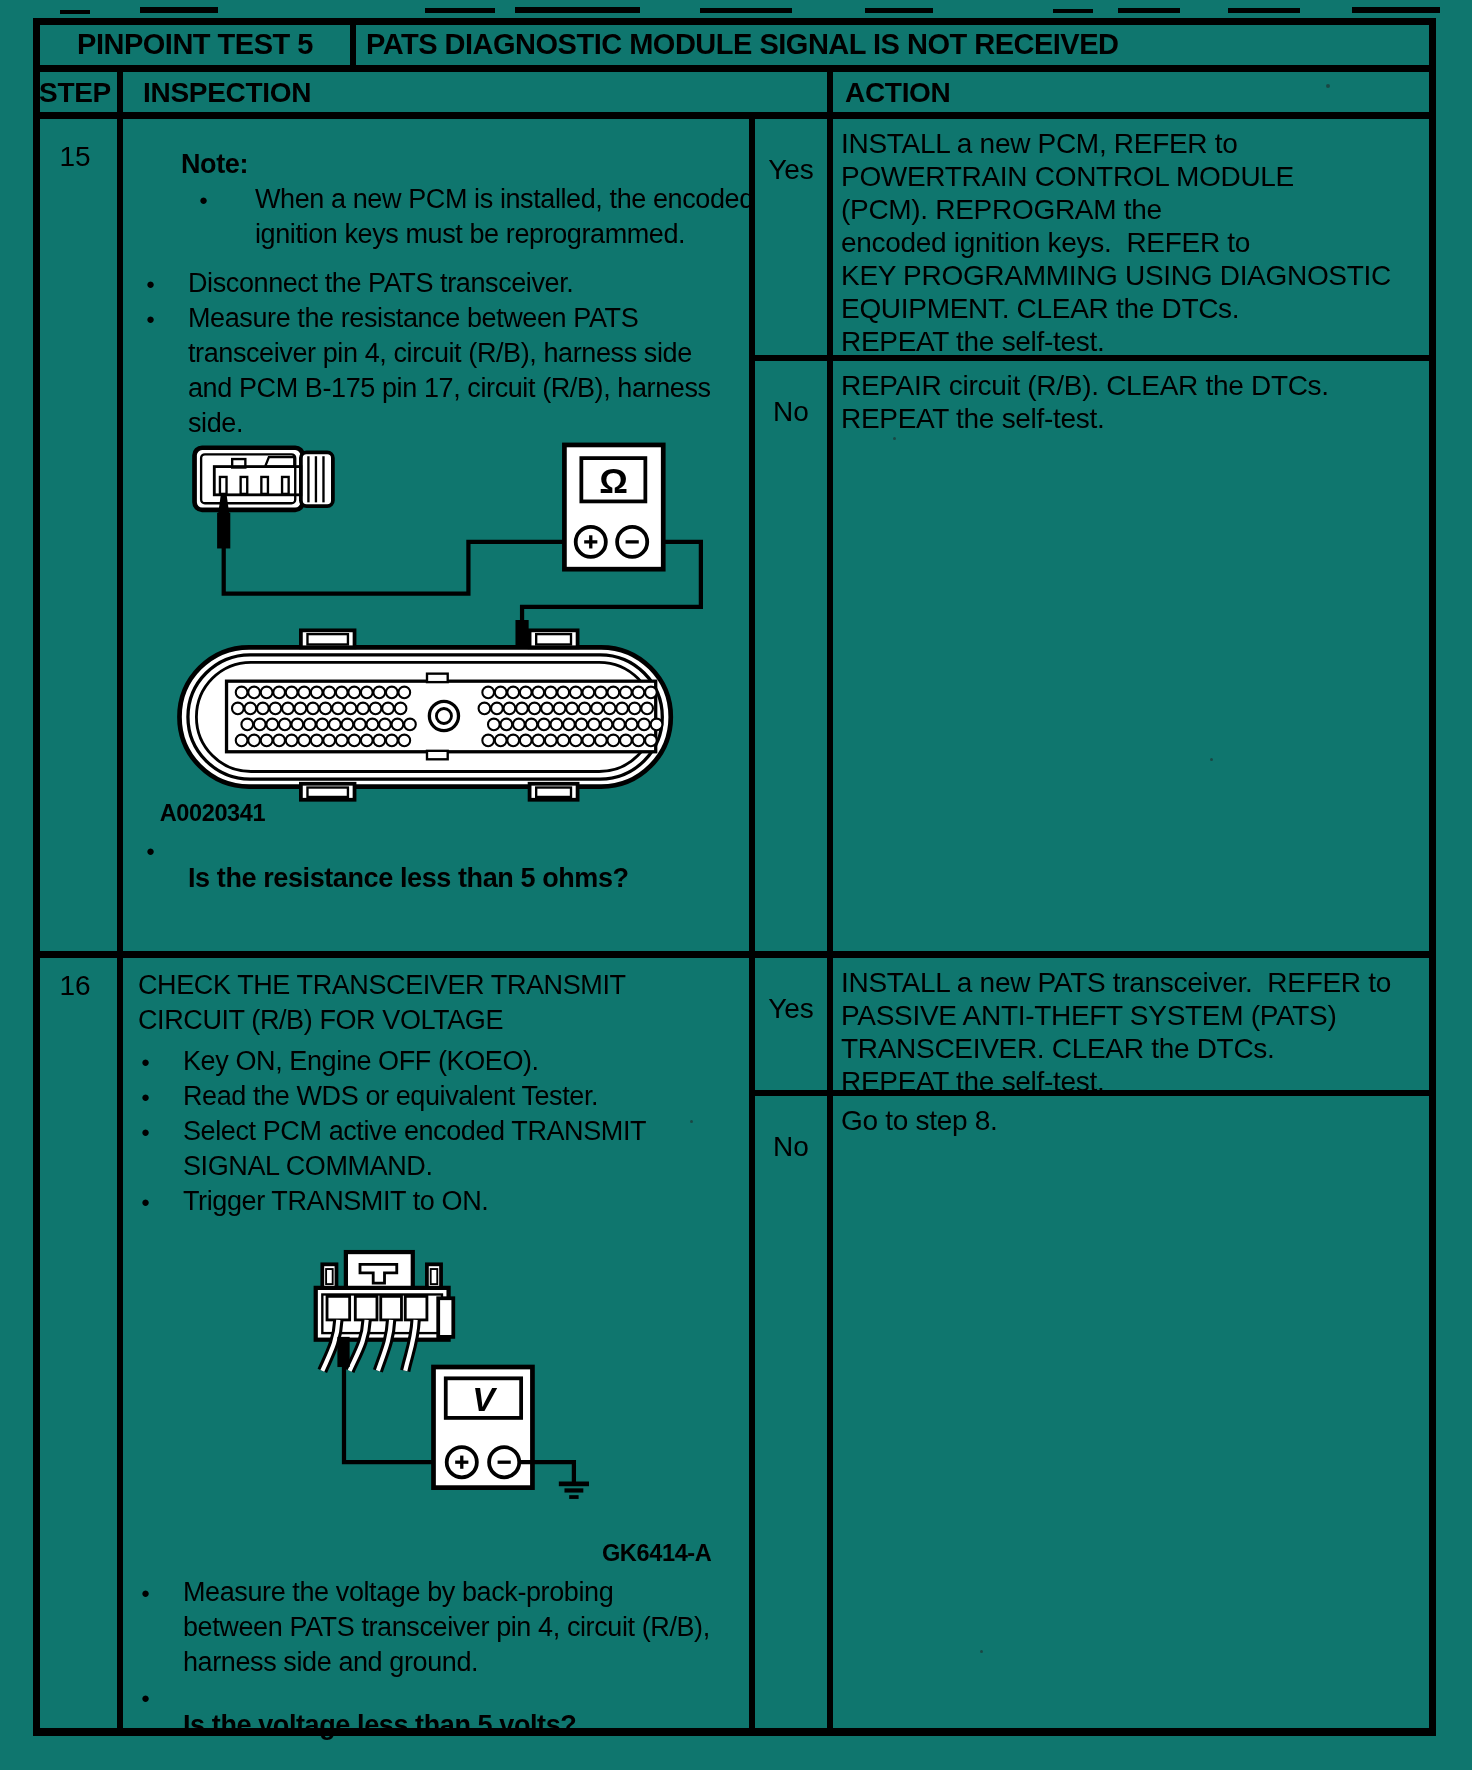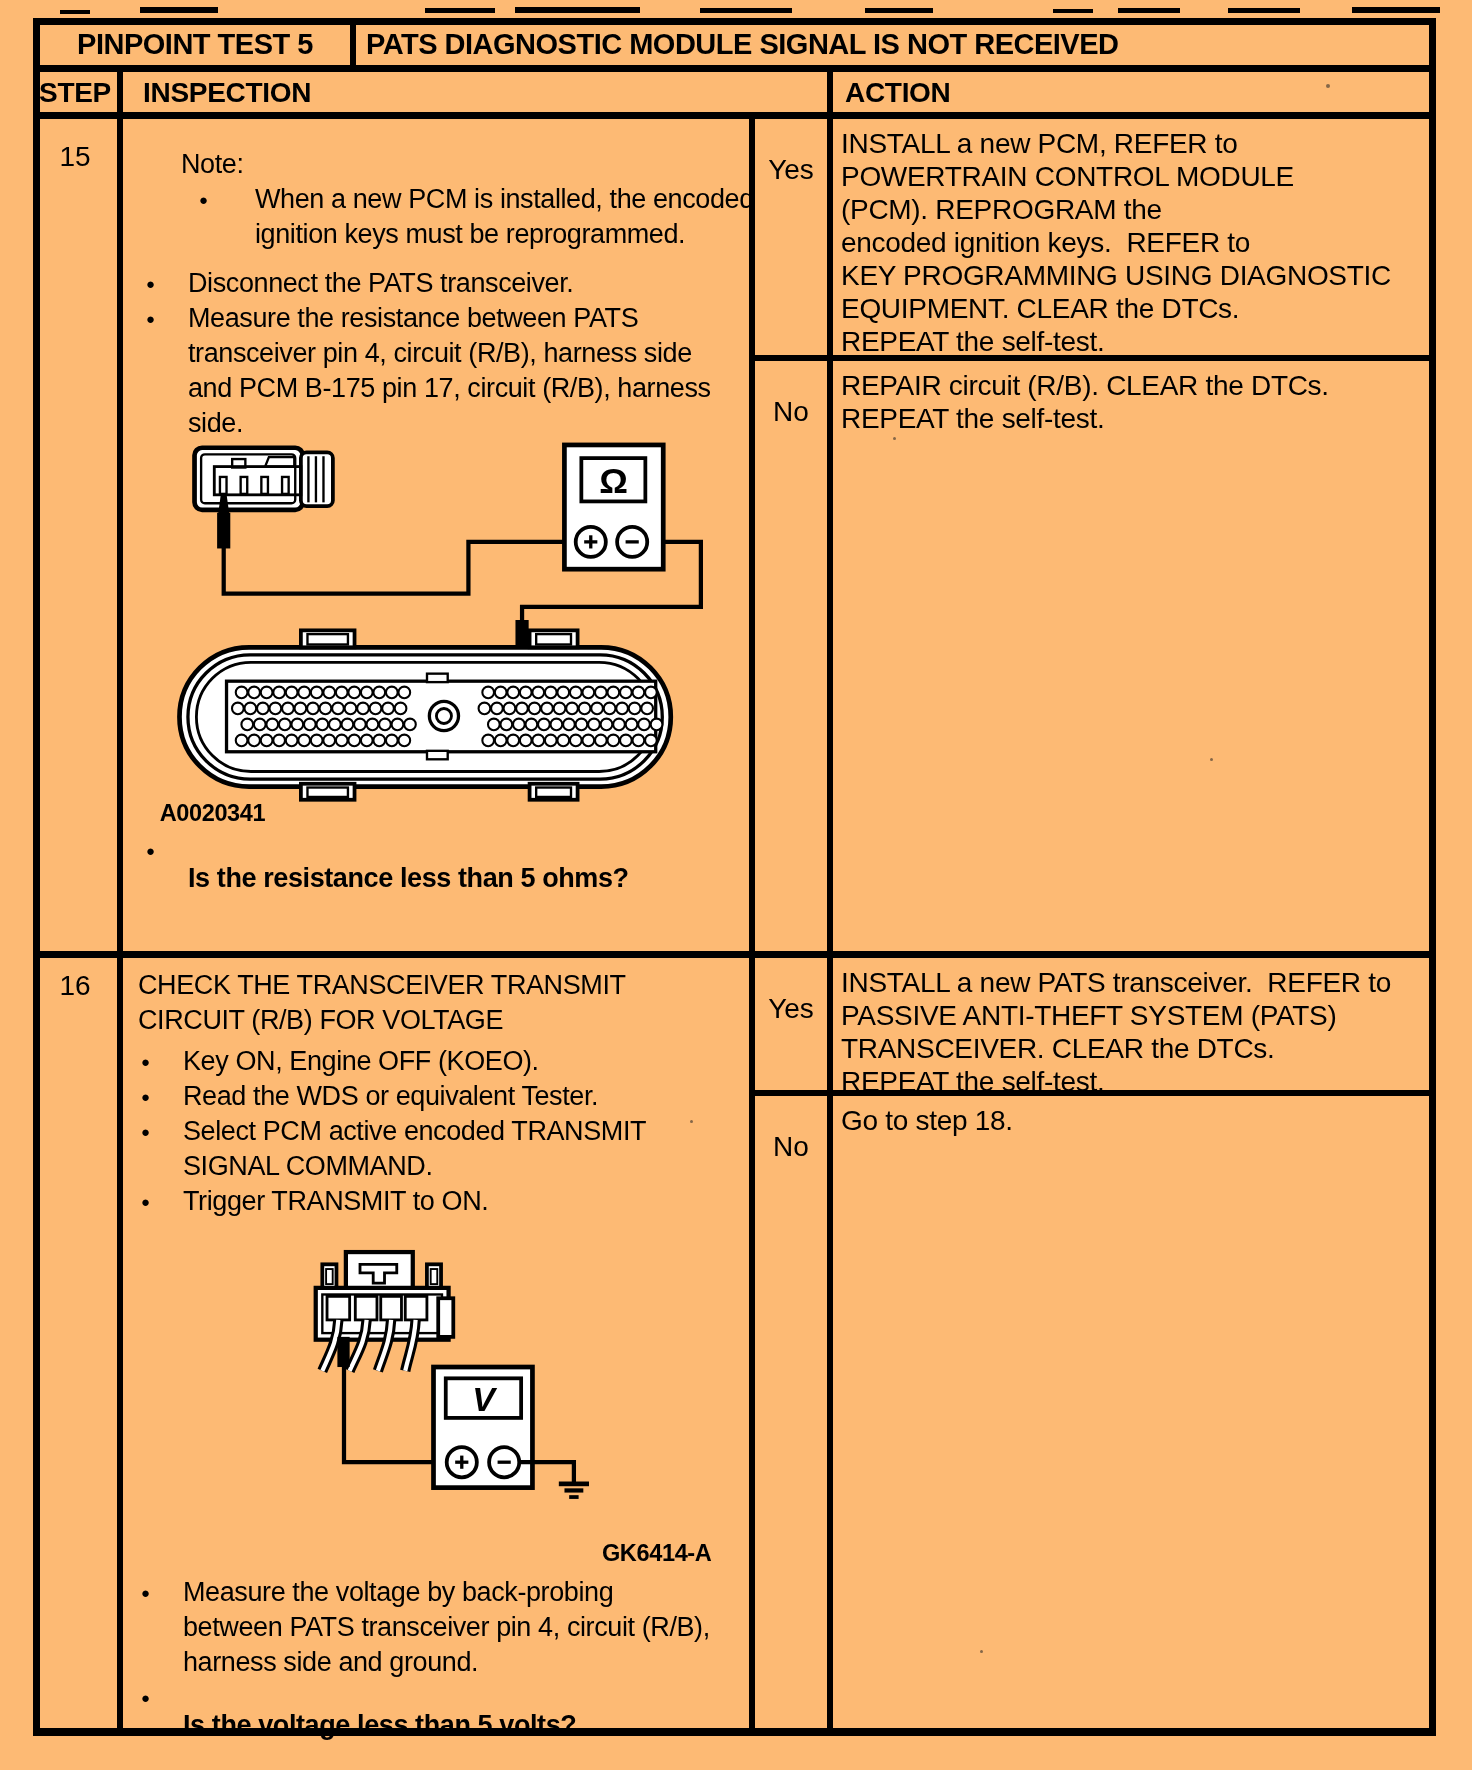--- a/index.html
+++ b/index.html
@@ -1,26 +1,26 @@
 <!DOCTYPE html>
 <html><head>
 <meta charset="utf-8">
 <style>
   html,body{margin:0;padding:0;background:#e8e8e8;}
-  .page{position:relative;width:1472px;height:1770px;background:#fdba74;
+  .page{position:relative;width:1472px;height:1770px;background:#0f766e;
         font-family:"Liberation Sans",sans-serif;color:#000;overflow:hidden;}
   .ln{position:absolute;background:#000;z-index:6;}
   .cell{position:absolute;z-index:2;}
   .hdr-big{font-weight:bold;font-size:29px;letter-spacing:-0.5px;}
   .colhdr{font-weight:bold;font-size:28px;letter-spacing:-0.3px;}
   .stepnum{font-size:28px;text-align:center;}
   .insp{font-size:27px;letter-spacing:-0.4px;line-height:35px;}
   .title{white-space:pre-wrap;}
   .note{margin:18px 0 0 38px;}
-  .note-label{font-weight:normal;}
+  .note-label{font-weight:bold;}
   .bullets{margin-top:14px;}
   .bullet{display:flex;align-items:flex-start;}
   .bullet .dot{flex:none;width:42px;padding-left:3px;font-size:15px;line-height:35px;}
   .note .bullet .dot{width:56px;padding-left:18px;}
   .bullet .txt{white-space:pre-wrap;}
   .q .txt{font-weight:bold;margin-top:28px;}
   .yn{font-size:28px;text-align:center;margin-top:23px;}
   .act{font-size:28px;line-height:33px;letter-spacing:-0.3px;white-space:pre-wrap;}
   svg{display:block;}
   svg .s{fill:none;stroke:#000;}
@@ -392,15 +392,15 @@
       </div>
     </div>
   </div>
 
   <div class="cell yn" style="left:755px;top:970px;width:72px;">Yes</div>
   <div class="cell act" style="left:841px;top:966px;width:586px;">INSTALL a new PATS transceiver.  REFER to
 PASSIVE ANTI-THEFT SYSTEM (PATS)
 TRANSCEIVER. CLEAR the DTCs.
 REPEAT the self-test.</div>
   <div class="cell yn" style="left:755px;top:1108px;width:72px;">No</div>
-  <div class="cell act" style="left:841px;top:1104px;width:586px;">Go to step 18.</div>
+  <div class="cell act" style="left:841px;top:1104px;width:586px;">Go to step 8.</div>
 
 </div>
 
 </body></html>

